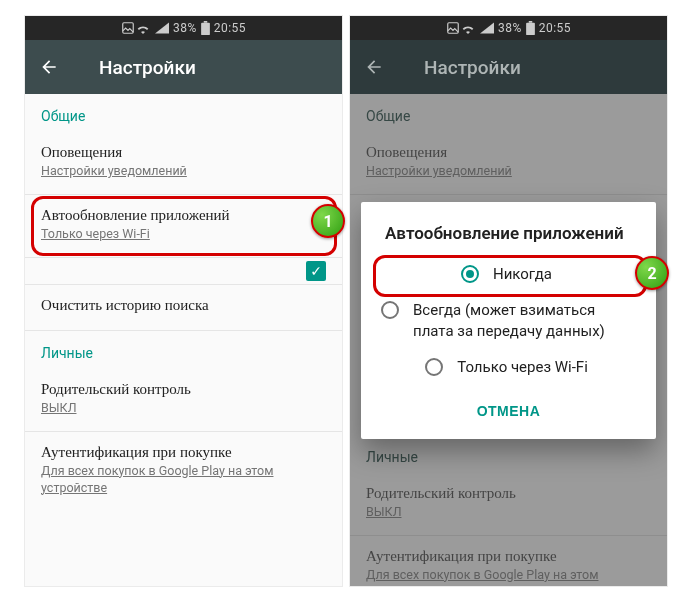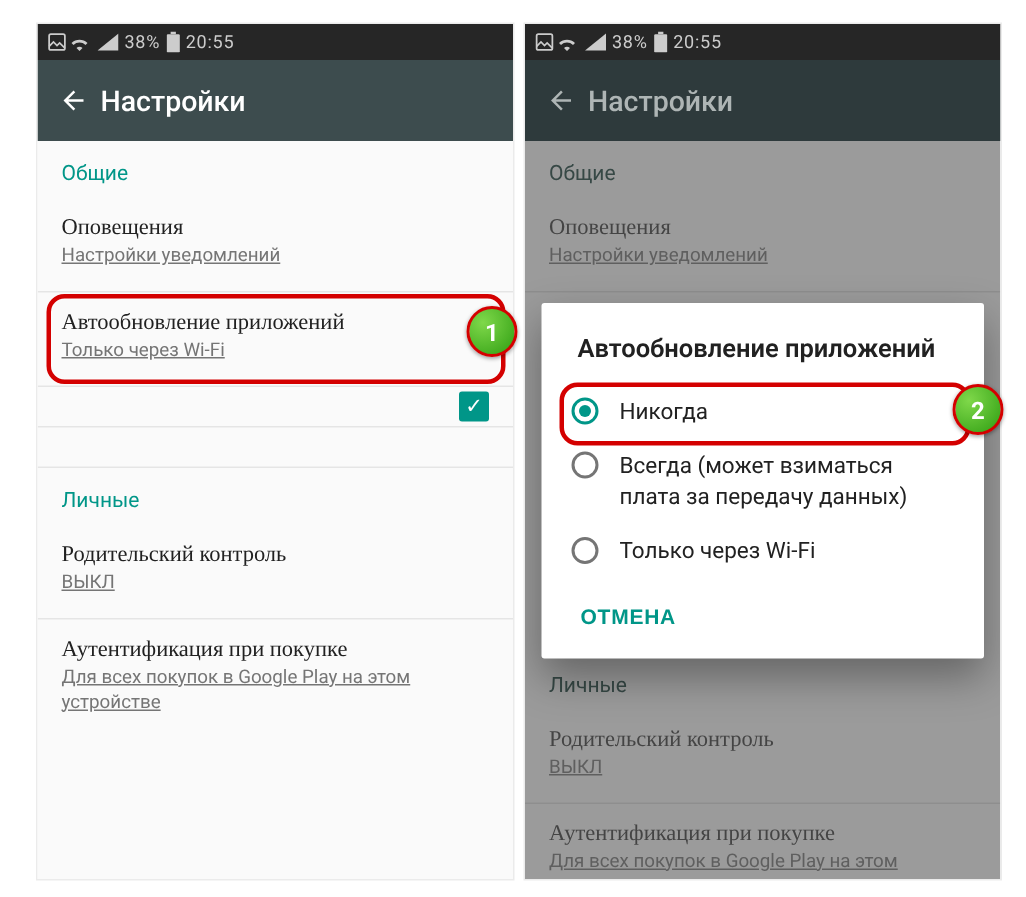--- a/index.html
+++ b/index.html
@@ -1,45 +1,45 @@
 <!DOCTYPE html>
 <html><head>
 <meta charset="utf-8">
 <style>
   html, body { margin:0; padding:0; font-family: Roboto, Arial, sans-serif; background:#fff; }
   .canvas { width:684px; height:598px; background:#fff; position:relative; }
   .phone { position:absolute; top:16px; width:317px; height:570px; background:#fff; overflow:hidden; box-shadow:0 0 0 1px rgba(0,0,0,0.08); }
   .phone-left { left:25px; }
   .phone-right { left:350px; }
-  .statusbar { height:24px; background:#262626; color:#ccc; display:flex; align-items:center; justify-content:flex-start; padding:0 6px; font-size:12px; }
+  .statusbar { height:24px; background:#262626; color:#ccc; display:flex; align-items:center; justify-content:center; padding:0 6px; font-size:12px; }
   .status-left, .status-right { display:flex; align-items:center; gap:4px; }
   .status-right .t { letter-spacing:0.5px; }
-  .appbar { height:54px; background:#3d4c4e; color:#fff; display:flex; align-items:center; padding:0 14px; gap:8px; }
+  .appbar { height:54px; background:#3d4c4e; color:#fff; display:flex; align-items:center; padding:0 14px; gap:40px; }
   .appbar .back { font-size:20px; width:20px; }
   .appbar .title { font-size:19px; font-weight:500; }
   .content { background:#fafafa; height:calc(100% - 78px); overflow:hidden; position:relative; }
   .section-header { color:#009688; font-size:14px; font-weight:400; padding:14px 16px 8px; }
   .item { padding:12px 16px 14px; position:relative; }
   .item .primary { color:#212121; font-size:15px; margin-bottom:2px;font-family:Liberation Serif, serif; }
   .item .secondary { color:#757575; font-size:12.5px; line-height:1.35;text-decoration:underline; }
   .divider { height:1px; background:#e5e5e5; margin:0; }
   .check { position:absolute; right:16px; top:50%; transform:translateY(-50%); width:20px; height:20px; background:#009688; display:flex; align-items:center; justify-content:center; color:#fff; font-size:14px; border-radius:2px; }
   .dimmer { position:absolute; inset:0; background:rgba(0,0,0,0.38); }
   .dimmed .appbar { background:#2e3a3c; color:#aeb5b5; }
   .dim-content .section-header { color:#587470; }
   .dim-content .item .primary { color:#6f6f6f; }
   .dim-content .item .secondary { color:#9a9a9a; }
   .dialog { position:absolute; left:11px; right:11px; top:198px; background:#fff; border-radius:2px; box-shadow:0 12px 28px rgba(0,0,0,0.35); padding:20px 4px 8px 4px; }
   .dialog-title { font-size:17px; font-weight:600; color:#212121; padding:0 20px 12px; line-height:1.3; }
-  .radio-row { display:flex; align-items:flex-start; padding:8px 20px 8px 16px; gap:14px; cursor:pointer; }
+  .radio-row { display:flex; align-items:flex-start; padding:8px 20px 8px 16px; gap:14px; cursor:pointer;justify-content:center; }
   .radio { width:18px; height:18px; border-radius:50%; border:2px solid #757575; flex:0 0 18px; margin-top:1px; position:relative; box-sizing:border-box; }
   .radio.selected { border-color:#009688; }
   .radio.selected::after { content:""; position:absolute; left:3px; top:3px; width:8px; height:8px; background:#009688; border-radius:50%; }
   .radio-label { font-size:15px; color:#212121; line-height:1.35; }
-  .dialog-actions { display:flex; justify-content:flex-start; padding:10px 12px 4px; }
+  .dialog-actions { display:flex; justify-content:center; padding:10px 12px 4px; }
   .dialog-btn { color:#009688; font-size:14px; font-weight:600; letter-spacing:0.5px; padding:8px 10px; background:none; border:none; cursor:pointer; }
   .callout { position:absolute; border:3px solid #d40000; border-radius:12px; pointer-events:none; box-shadow:0 0 0 1px rgba(255,255,255,0.4) inset; }
   .badge { position:absolute; width:30px; height:30px; border-radius:50%; background:radial-gradient(circle at 30% 30%, #7fd84a, #2f9e12); color:#fff; font-weight:700; font-size:16px; display:flex; align-items:center; justify-content:center; border:2px solid #d40000; box-shadow:0 1px 3px rgba(0,0,0,0.4); }
   svg { display:block; }
 </style>
 </head>
 <body>
 <div class="canvas">
 
 <div class="phone phone-left">
@@ -95,20 +95,21 @@
       <div class="secondary">Только через Wi-Fi</div>
     </div>
     <div class="divider"></div>
 
     <div class="item">
       <div class="check">✓</div>
     </div>
     <div class="divider"></div>
 
     <div class="item">
+      <div class="primary">Очистить историю поиска</div>
     </div>
     <div class="divider"></div>
 
     <div class="section-header">Личные</div>
 
     <div class="item">
       <div class="primary">Родительский контроль</div>
       <div class="secondary">ВЫКЛ</div>
     </div>
     <div class="divider"></div>

